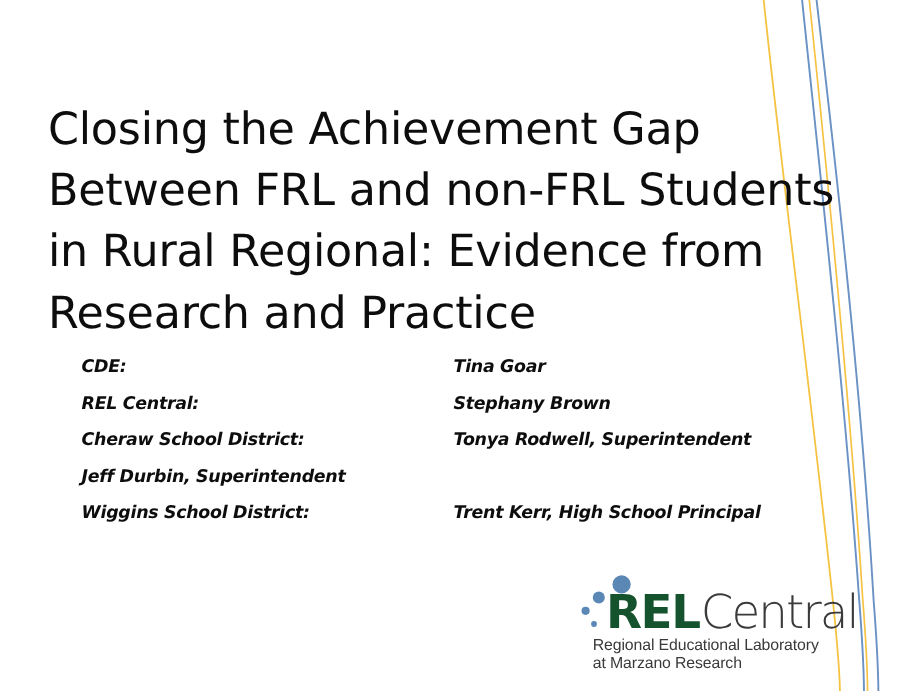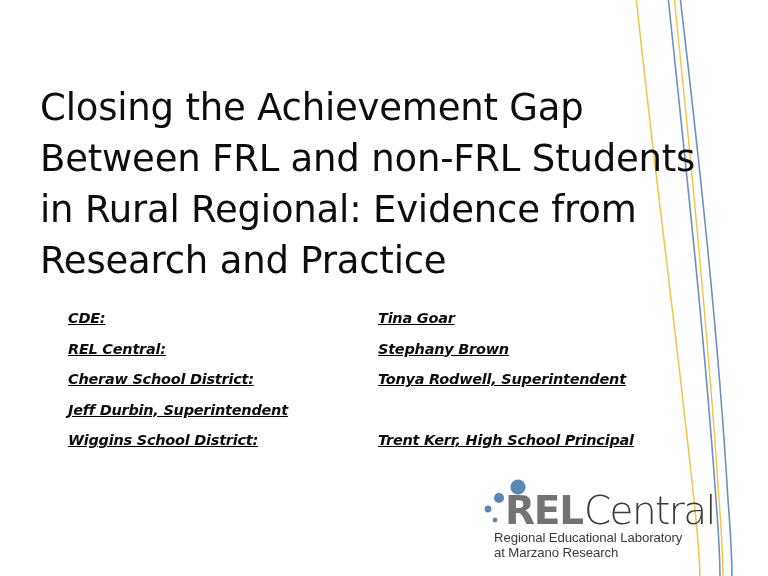--- a/index.html
+++ b/index.html
@@ -39,23 +39,22 @@
     font-weight: 400;
     line-height: 51px;
     letter-spacing: -0.2px;
   }
   #title .tline { display: block; white-space: nowrap; }
 
   
   #presenters {
     position: absolute;
     left: 68px;
-    top: 310px;
+    top: 298px;
     width: 620px;
-    text-decoration: underline;
   }
   .prow {
     display: flex;
     align-items: baseline;
     height: 30.5px;
   }
   .porg, .pname {
     font-family: "DejaVu Sans", sans-serif;
     font-size: 14.5px;
     font-style: italic;
@@ -87,21 +86,21 @@
     left: 27px;
     top: 12px;
     height: 42px;
     white-space: nowrap;
     line-height: 42px;
   }
   #logo-rel {
     font-family: "DejaVu Sans", sans-serif;
     font-size: 39px;
     font-weight: bold;
-    color: #737373;
+    color: #14532d;
     letter-spacing: -1.2px;
   }
   #logo-central {
     font-family: "DejaVu Sans", sans-serif;
     font-size: 39px;
     font-weight: 300;
     color: #3a3a3c;
     letter-spacing: -1.6px;
     margin-left: 1px;
   }

